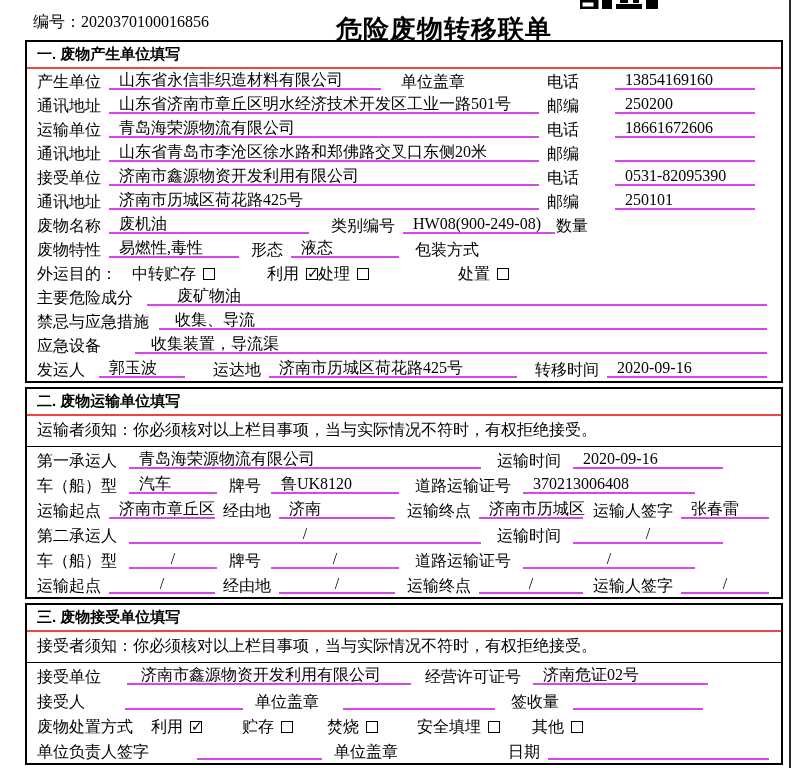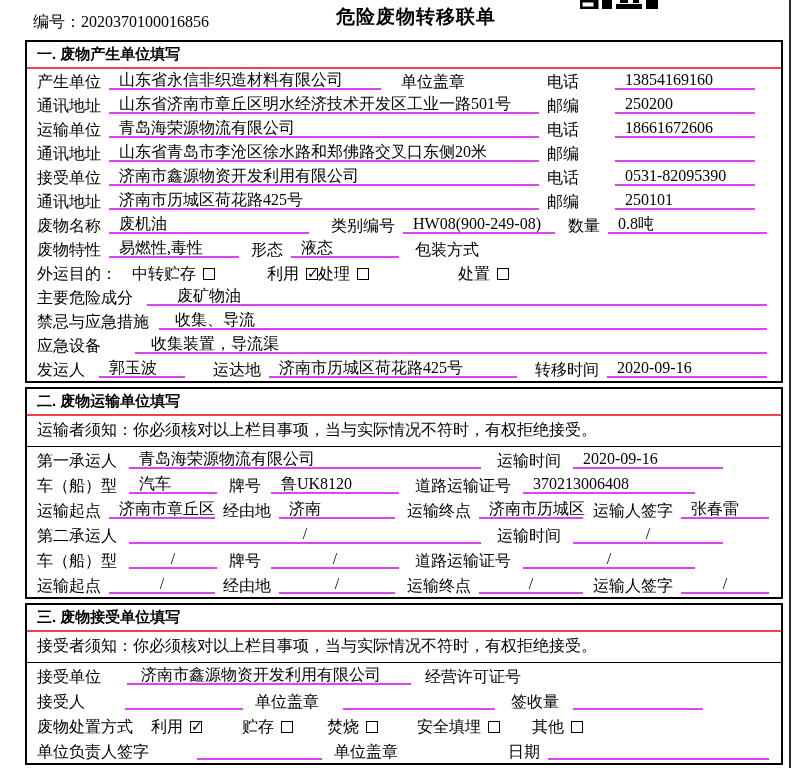--- a/index.html
+++ b/index.html
@@ -1,21 +1,21 @@
 <!DOCTYPE html>
 <html><head>
 <meta charset="utf-8">
 <style>
   * { margin:0; padding:0; box-sizing:border-box; }
   html,body { width:796px; height:768px; background:#ffffff; overflow:hidden;
     font-family:"Liberation Serif","DejaVu Serif",serif; font-size:16px; color:#000; }
   .page { position:relative; width:796px; height:768px; }
   .page-header { position:relative; height:40px; }
   .serial { position:absolute; left:33px; top:12px; white-space:nowrap; }
-  .title { position:absolute; left:336px; top:4px; font-size:19px; font-weight:bold;
+  .title { position:absolute; left:336px; top:12px; font-size:26px; font-weight:bold;
     font-family:"Liberation Sans","DejaVu Sans",sans-serif; letter-spacing:1px; white-space:nowrap; }
   .qr { position:absolute; left:580px; top:0; }
   .edge-line { position:absolute; left:789px; top:0; width:2px; height:768px; background:#2b2b2b; }
 
   .form-area { position:absolute; left:25px; top:40px; width:758px; }
   .box { border:2px solid #000; margin-bottom:4px; background:#fff; }
   .sec-h { font-family:"Liberation Sans","DejaVu Sans",sans-serif; font-weight:bold; font-size:15px;
     padding:3px 8px 3px 10px; border-bottom:2px solid #ef4444; white-space:nowrap; }
   .notice { padding:4px 10px 5px; border-bottom:1px solid #000; white-space:nowrap; }
   .r { display:flex; align-items:flex-end; padding:0 10px 3px; position:relative; }
@@ -109,22 +109,21 @@
           <span class="lbl">邮编</span>
           <span class="val" style="width:140px">250101</span>
         </span>
       </div>
 
       <div class="r">
         <span class="lbl">废物名称</span>
         <span class="val" style="width:200px">废机油</span>
         <span class="lbl" style="margin-left:22px">类别编号</span>
         <span class="val" style="width:152px">HW08(900-249-08)</span>
-        <span class="lbl" style="margin-left:13px">数量</span>
-        <span class="val fill" style="margin-right:4px">0.8吨</span>
+        <span class="lbl" style="margin-left:1px">数量</span>
       </div>
 
       <div class="r">
         <span class="lbl">废物特性</span>
         <span class="val" style="width:130px">易燃性,毒性</span>
         <span class="lbl" style="margin-left:12px">形态</span>
         <span class="val" style="width:108px">液态</span>
         <span class="lbl" style="margin-left:16px">包装方式</span>
       </div>
 
@@ -233,20 +232,21 @@
     </div>
 
     <div class="box s3">
       <div class="sec-h">三. 废物接受单位填写</div>
       <div class="notice">接受者须知：你必须核对以上栏目事项，当与实际情况不符时，有权拒绝接受。</div>
 
       <div class="r">
         <span class="lbl">接受单位</span>
         <span class="val" style="width:284px;margin-left:26px;padding-left:14px">济南市鑫源物资开发利用有限公司</span>
         <span class="lbl" style="margin-left:14px">经营许可证号</span>
+        <span class="val" style="width:175px;margin-left:12px">济南危证02号</span>
       </div>
 
       <div class="r">
         <span class="lbl">接受人</span>
         <span class="val" style="width:118px;margin-left:40px"></span>
         <span class="lbl" style="margin-left:12px">单位盖章</span>
         <span class="val" style="width:152px;margin-left:24px"></span>
         <span class="lbl" style="margin-left:16px">签收量</span>
         <span class="val" style="width:130px;margin-left:14px"></span>
       </div>

